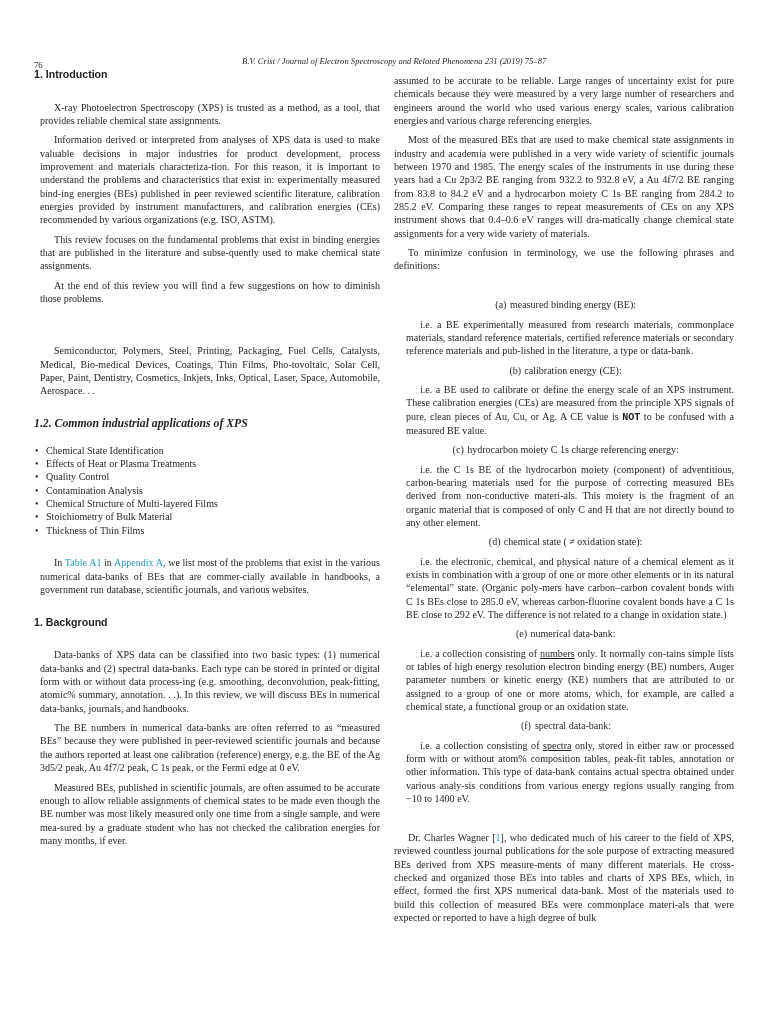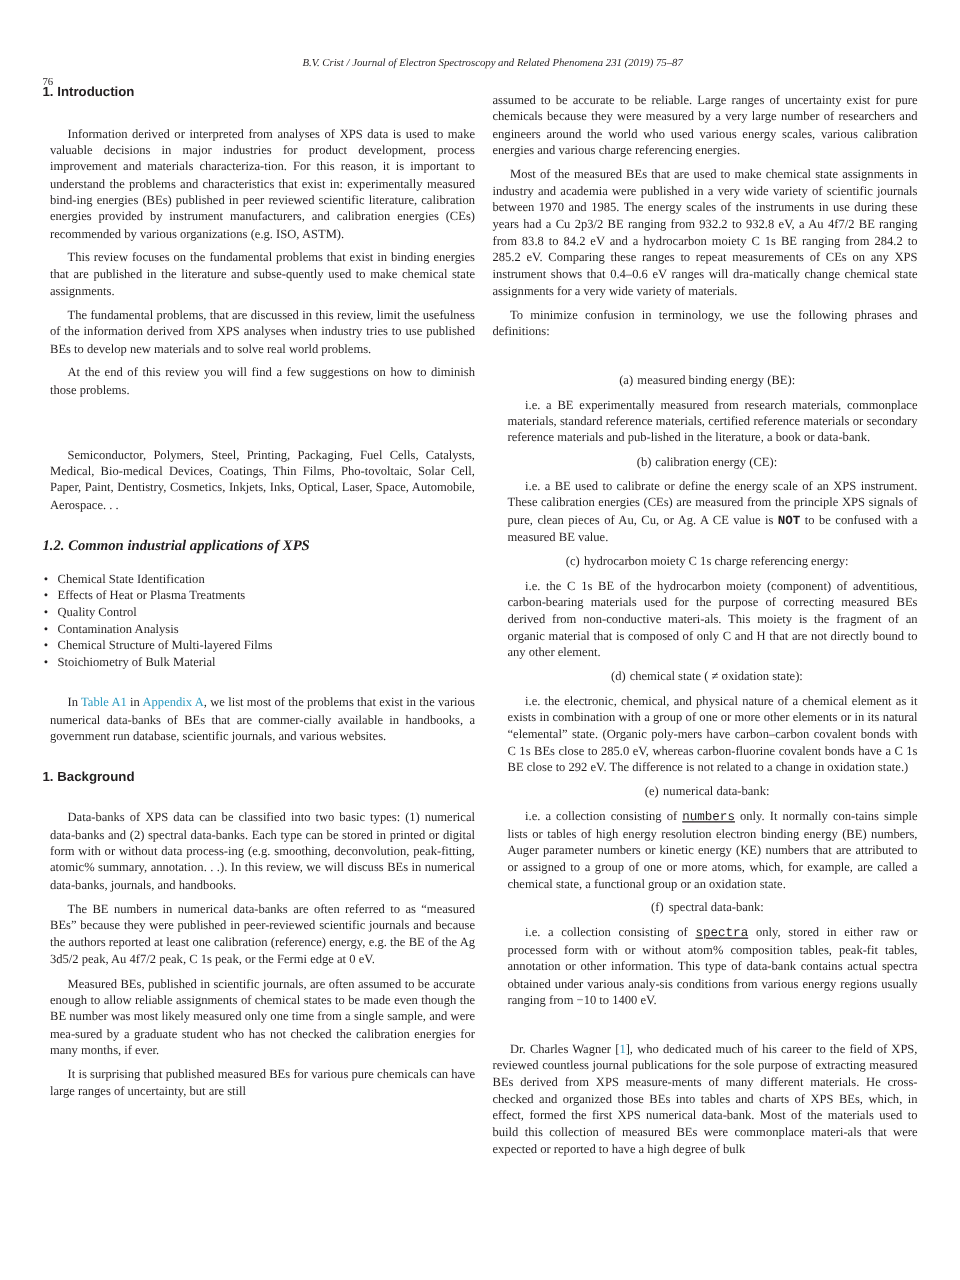--- a/index.html
+++ b/index.html
@@ -1,89 +1,89 @@
 <!DOCTYPE html>
 <html><head>
 <meta charset="utf-8">
 <style>
   html, body { margin: 0; padding: 0; background: #ffffff; }
   body { width: 768px; height: 1024px; position: relative; overflow: hidden;
          font-family: "DejaVu Serif", serif; color: #231f20; }
   .running-head { position: absolute; top: 44px; left: 34px; right: 24px; height: 14px;
          font-size: 8.6px; font-family: "Liberation Serif", serif; }
   .page-num { position: absolute; left: 0; top: 16px; }
-  .journal { position: absolute; left: 208px; top: 1px; font-style: italic; }
+  .journal { position: absolute; left: 208px; top: 12px; font-style: italic; }
   .col { position: absolute; top: 68px; width: 352px; font-size: 10.05px; line-height: 13.35px;
          font-family: "Liberation Serif", serif; text-align: justify; }
   .col-left { left: 34px; }
   .col-right { left: 388px; }
   p { margin: 6px; text-indent: 14px; }
   .sec { font-family: "Liberation Sans", sans-serif; font-weight: bold; font-size: 10.6px;
          margin: 0; text-indent: 0; }
   .subsec { font-style: italic; margin: 0; text-indent: 0; }
   .gap { height: 13.35px; }
   ul.bullets { list-style: none; margin: 0; padding: 0; }
   ul.bullets li { position: relative; padding-left: 12px; text-align: left; }
   ul.bullets li::before { content: "\2022"; position: absolute; left: 1px; top: 0; }
   .link { color: #2a9ac0; }
   .def-term { text-indent: 0; text-align: center; }
   .def-term .lbl { display: inline-block; width: 18px; }
   .def-body { margin-left: 18px; text-indent: 14px; }
-  .u { text-decoration: underline; font-family: Liberation Mono, monospace; }
+  .u { text-decoration: underline; }
   b.strong { font-family: Liberation Mono, monospace; font-weight: bold; }
 </style>
 </head>
 <body style="color: rgb(35, 31, 32);">
 
 <div class="running-head">
   <span class="page-num">76</span>
   <span class="journal">B.V. Crist / Journal of Electron Spectroscopy and Related Phenomena 231 (2019) 75–87</span>
 </div>
 
 <div class="col col-left">
   <h2 class="sec">1.  Introduction</h2>
   <div class="gap"></div>
+  <p>X-ray Photoelectron Spectroscopy (XPS) is trusted as a method, as a tool, that provides reliable chemical state assignments.</p>
   <p>Information derived or interpreted from analyses of XPS data is used to make valuable decisions in major industries for product development, process improvement and materials characteriza-tion. For this reason, it is important to understand the problems and characteristics that exist in: experimentally measured bind-ing energies (BEs) published in peer reviewed scientific literature, calibration energies provided by instrument manufacturers, and calibration energies (CEs) recommended by various organizations (e.g. ISO, ASTM).</p>
   <p>This review focuses on the fundamental problems that exist in binding energies that are published in the literature and subse-quently used to make chemical state assignments.</p>
-  <p>The fundamental problems, that are discussed in this review, limit the usefulness of the information derived from XPS analyses when industry tries to use published BEs to develop new materials and to solve real world problems.</p>
   <p>At the end of this review you will find a few suggestions on how to diminish those problems.</p>
   <div class="gap"></div>
   <div class="gap"></div>
   <p>Semiconductor, Polymers, Steel, Printing, Packaging, Fuel Cells, Catalysts, Medical, Bio-medical Devices, Coatings, Thin Films, Pho-tovoltaic, Solar Cell, Paper, Paint, Dentistry, Cosmetics, Inkjets, Inks, Optical, Laser, Space, Automobile, Aerospace. . .</p>
   <div class="gap"></div>
   <h3 class="subsec">1.2.  Common industrial applications of XPS</h3>
   <div class="gap"></div>
   <ul class="bullets">
     <li>Chemical State Identification</li>
     <li>Effects of Heat or Plasma Treatments</li>
     <li>Quality Control</li>
     <li>Contamination Analysis</li>
     <li>Chemical Structure of Multi-layered Films</li>
     <li>Stoichiometry of Bulk Material</li>
+    <li>Thickness of Thin Films</li>
   </ul>
   <div class="gap"></div>
   <p><span>In </span><a class="link" style="color: rgb(42, 154, 192);">Table A1</a><span> in </span><a class="link" style="color: rgb(42, 154, 192);">Appendix A</a><span>, we list most of the problems that exist in the various numerical data-banks of BEs that are commer-cially available in handbooks, a government run database, scientific journals, and various websites.</span></p>
   <div class="gap"></div>
   <h2 class="sec">1.  Background</h2>
   <div class="gap"></div>
   <p>Data-banks of XPS data can be classified into two basic types: (1) numerical data-banks and (2) spectral data-banks. Each type can be stored in printed or digital form with or without data process-ing (e.g. smoothing, deconvolution, peak-fitting, atomic% summary, annotation. . .). In this review, we will discuss BEs in numerical data-banks, journals, and handbooks.</p>
   <p>The BE numbers in numerical data-banks are often referred to as “measured BEs” because they were published in peer-reviewed scientific journals and because the authors reported at least one calibration (reference) energy, e.g. the BE of the Ag 3d5/2 peak, Au 4f7/2 peak, C 1s peak, or the Fermi edge at 0 eV.</p>
   <p>Measured BEs, published in scientific journals, are often assumed to be accurate enough to allow reliable assignments of chemical states to be made even though the BE number was most likely measured only one time from a single sample, and were mea-sured by a graduate student who has not checked the calibration energies for many months, if ever.</p>
-  <p>It is surprising that published measured BEs for various pure chemicals can have large ranges of uncertainty, but are still</p>
 </div>
 
 <div class="col col-right">
   <p style="text-indent:0">assumed to be accurate to be reliable. Large ranges of uncertainty exist for pure chemicals because they were measured by a very large number of researchers and engineers around the world who used various energy scales, various calibration energies and various charge referencing energies.</p>
   <p>Most of the measured BEs that are used to make chemical state assignments in industry and academia were published in a very wide variety of scientific journals between 1970 and 1985. The energy scales of the instruments in use during these years had a Cu 2p3/2 BE ranging from 932.2 to 932.8 eV, a Au 4f7/2 BE ranging from 83.8 to 84.2 eV and a hydrocarbon moiety C 1s BE ranging from 284.2 to 285.2 eV. Comparing these ranges to repeat measurements of CEs on any XPS instrument shows that 0.4–0.6 eV ranges will dra-matically change chemical state assignments for a very wide variety of materials.</p>
   <p>To minimize confusion in terminology, we use the following phrases and definitions:</p>
   <div class="gap"></div>
 
   <div>
     <p class="def-term"><span class="lbl">(a)</span><span>measured binding energy (BE):</span></p>
-    <p class="def-body">i.e. a BE experimentally measured from research materials, commonplace materials, standard reference materials, certified reference materials or secondary reference materials and pub-lished in the literature, a book or data-bank.</p>
+    <p class="def-body">i.e. a BE experimentally measured from research materials, commonplace materials, standard reference materials, certified reference materials or secondary reference materials and pub-lished in the literature, a type or data-bank.</p>
   </div>
   <div>
     <p class="def-term"><span class="lbl">(b)</span><span>calibration energy (CE):</span></p>
     <p class="def-body"><span>i.e. a BE used to calibrate or define the energy scale of an XPS instrument. These calibration energies (CEs) are measured from the principle XPS signals of pure, clean pieces of Au, Cu, or Ag. A CE value is </span><b class="strong">NOT</b><span> to be confused with a measured BE value.</span></p>
   </div>
   <div>
     <p class="def-term"><span class="lbl">(c)</span><span>hydrocarbon moiety C 1s charge referencing energy:</span></p>
     <p class="def-body">i.e. the C 1s BE of the hydrocarbon moiety (component) of adventitious, carbon-bearing materials used for the purpose of correcting measured BEs derived from non-conductive materi-als. This moiety is the fragment of an organic material that is composed of only C and H that are not directly bound to any other element.</p>
   </div>
   <div>

